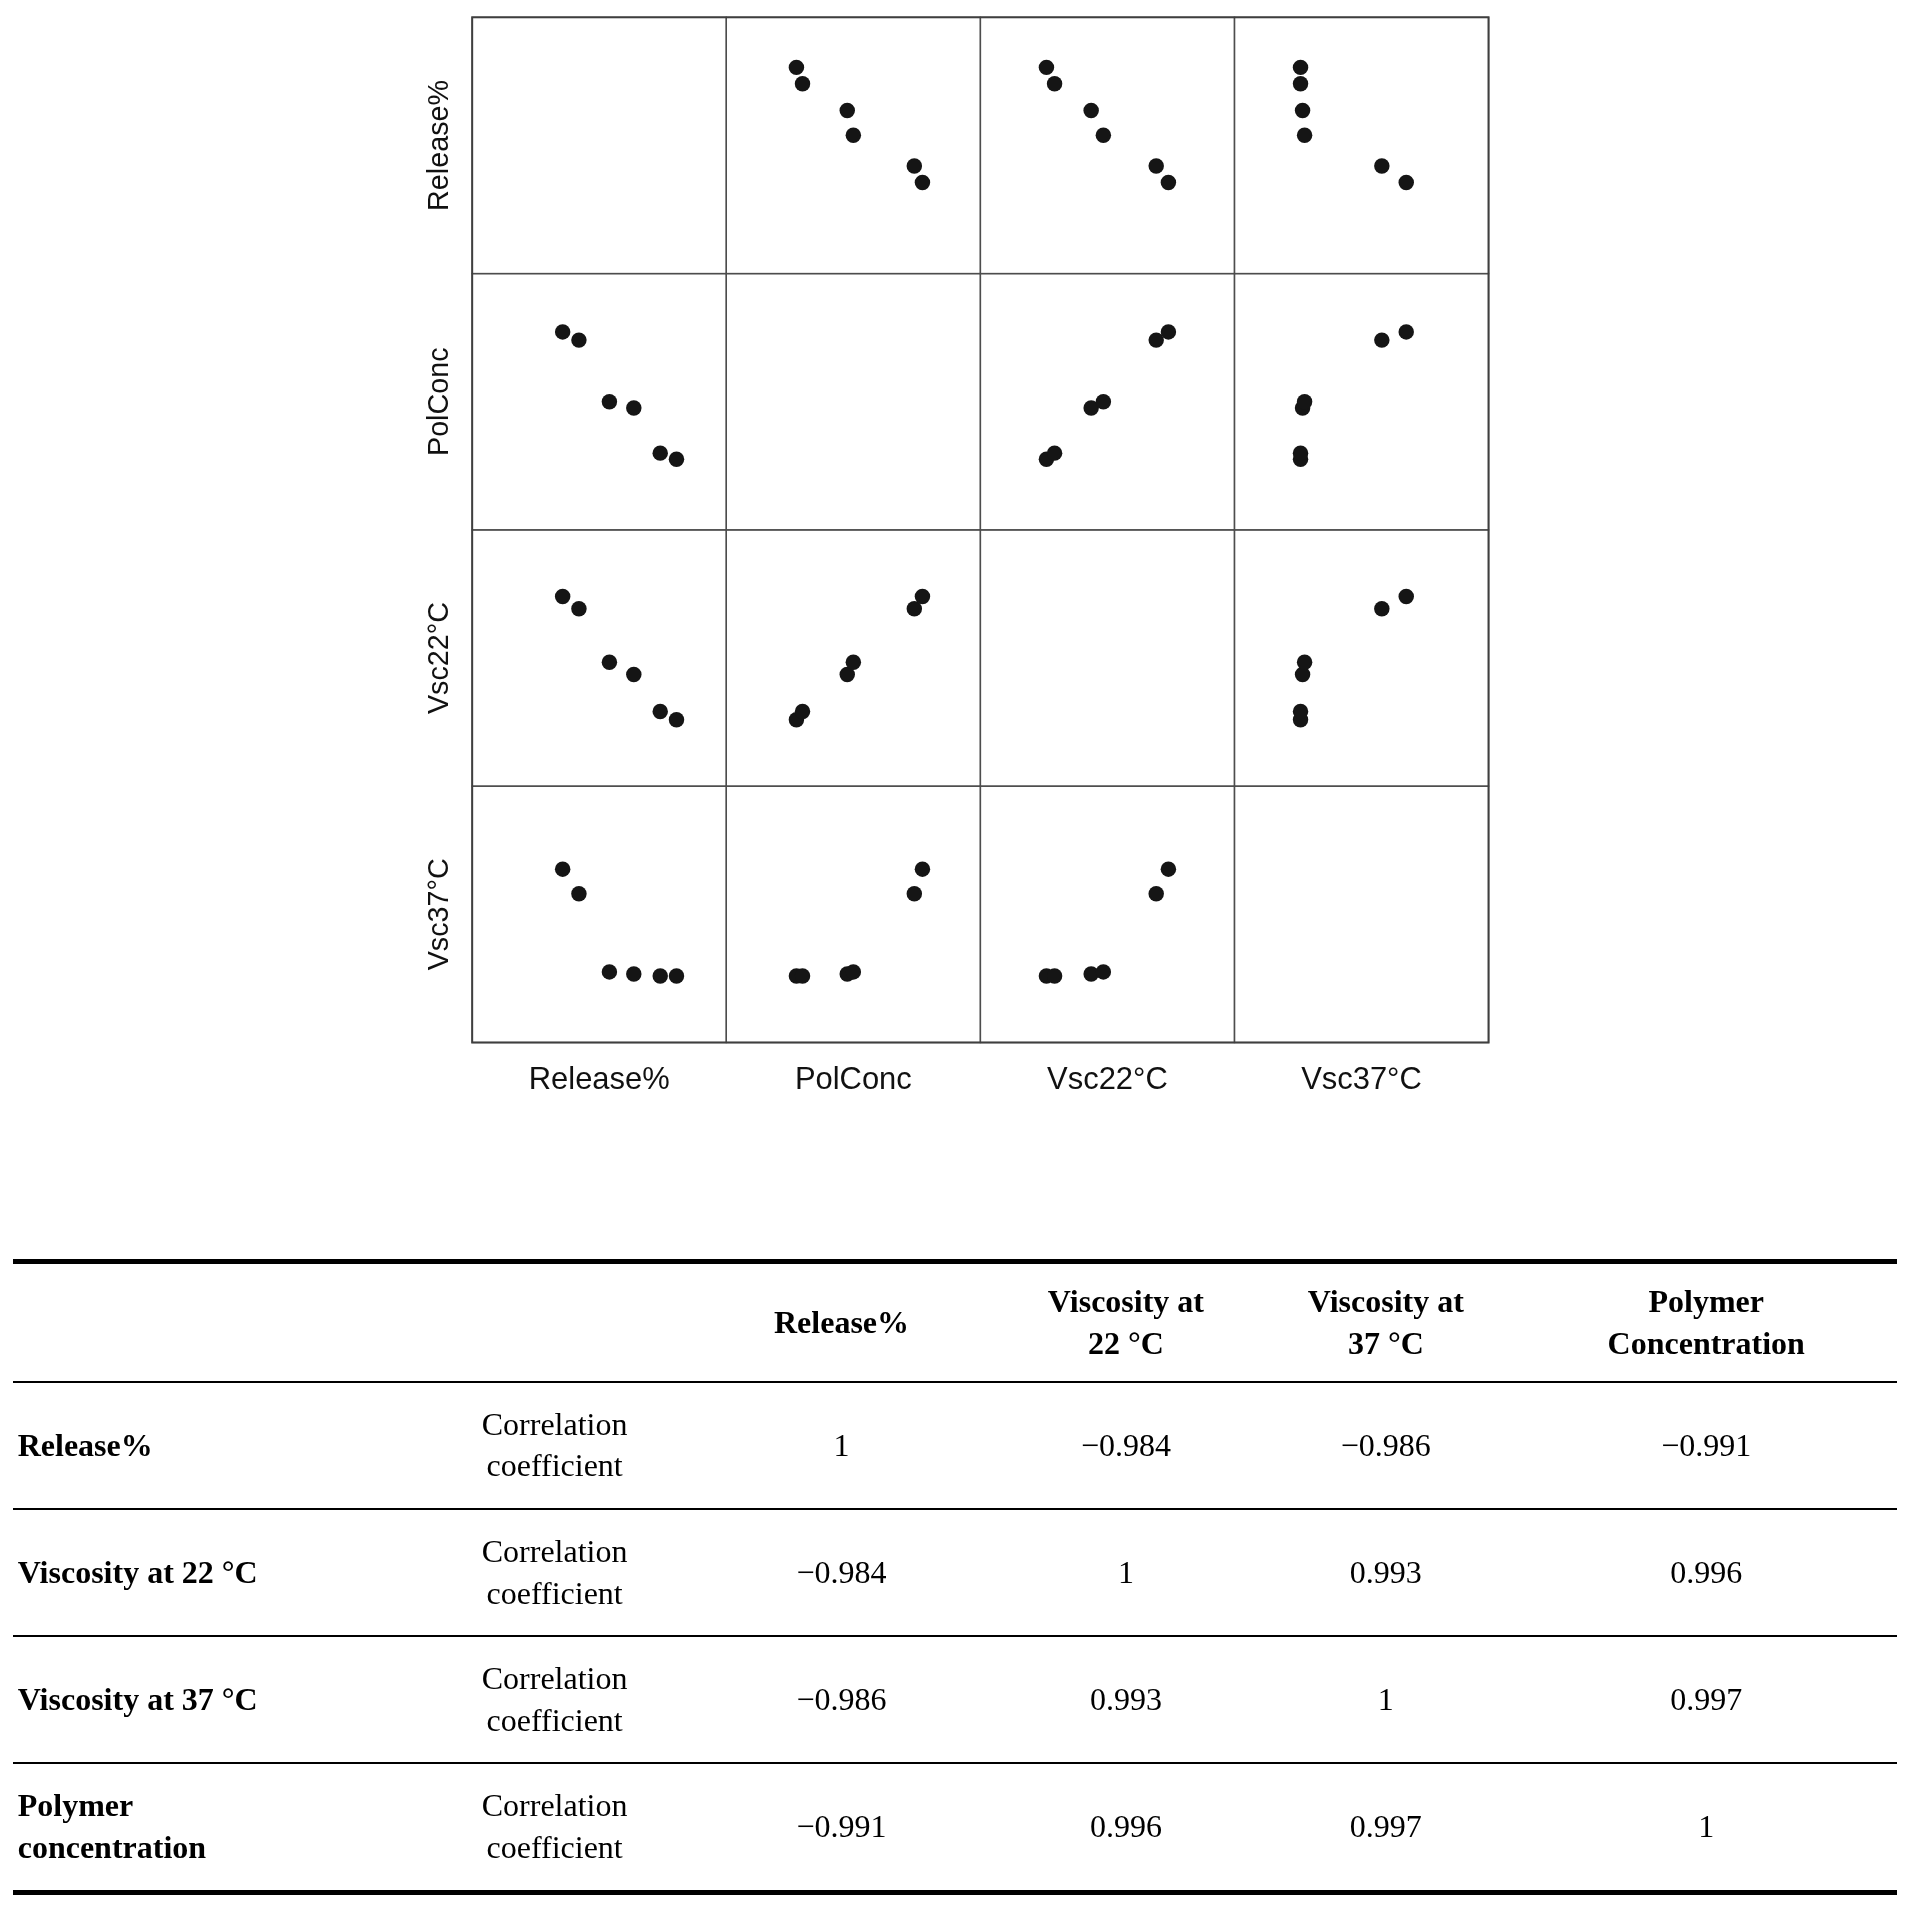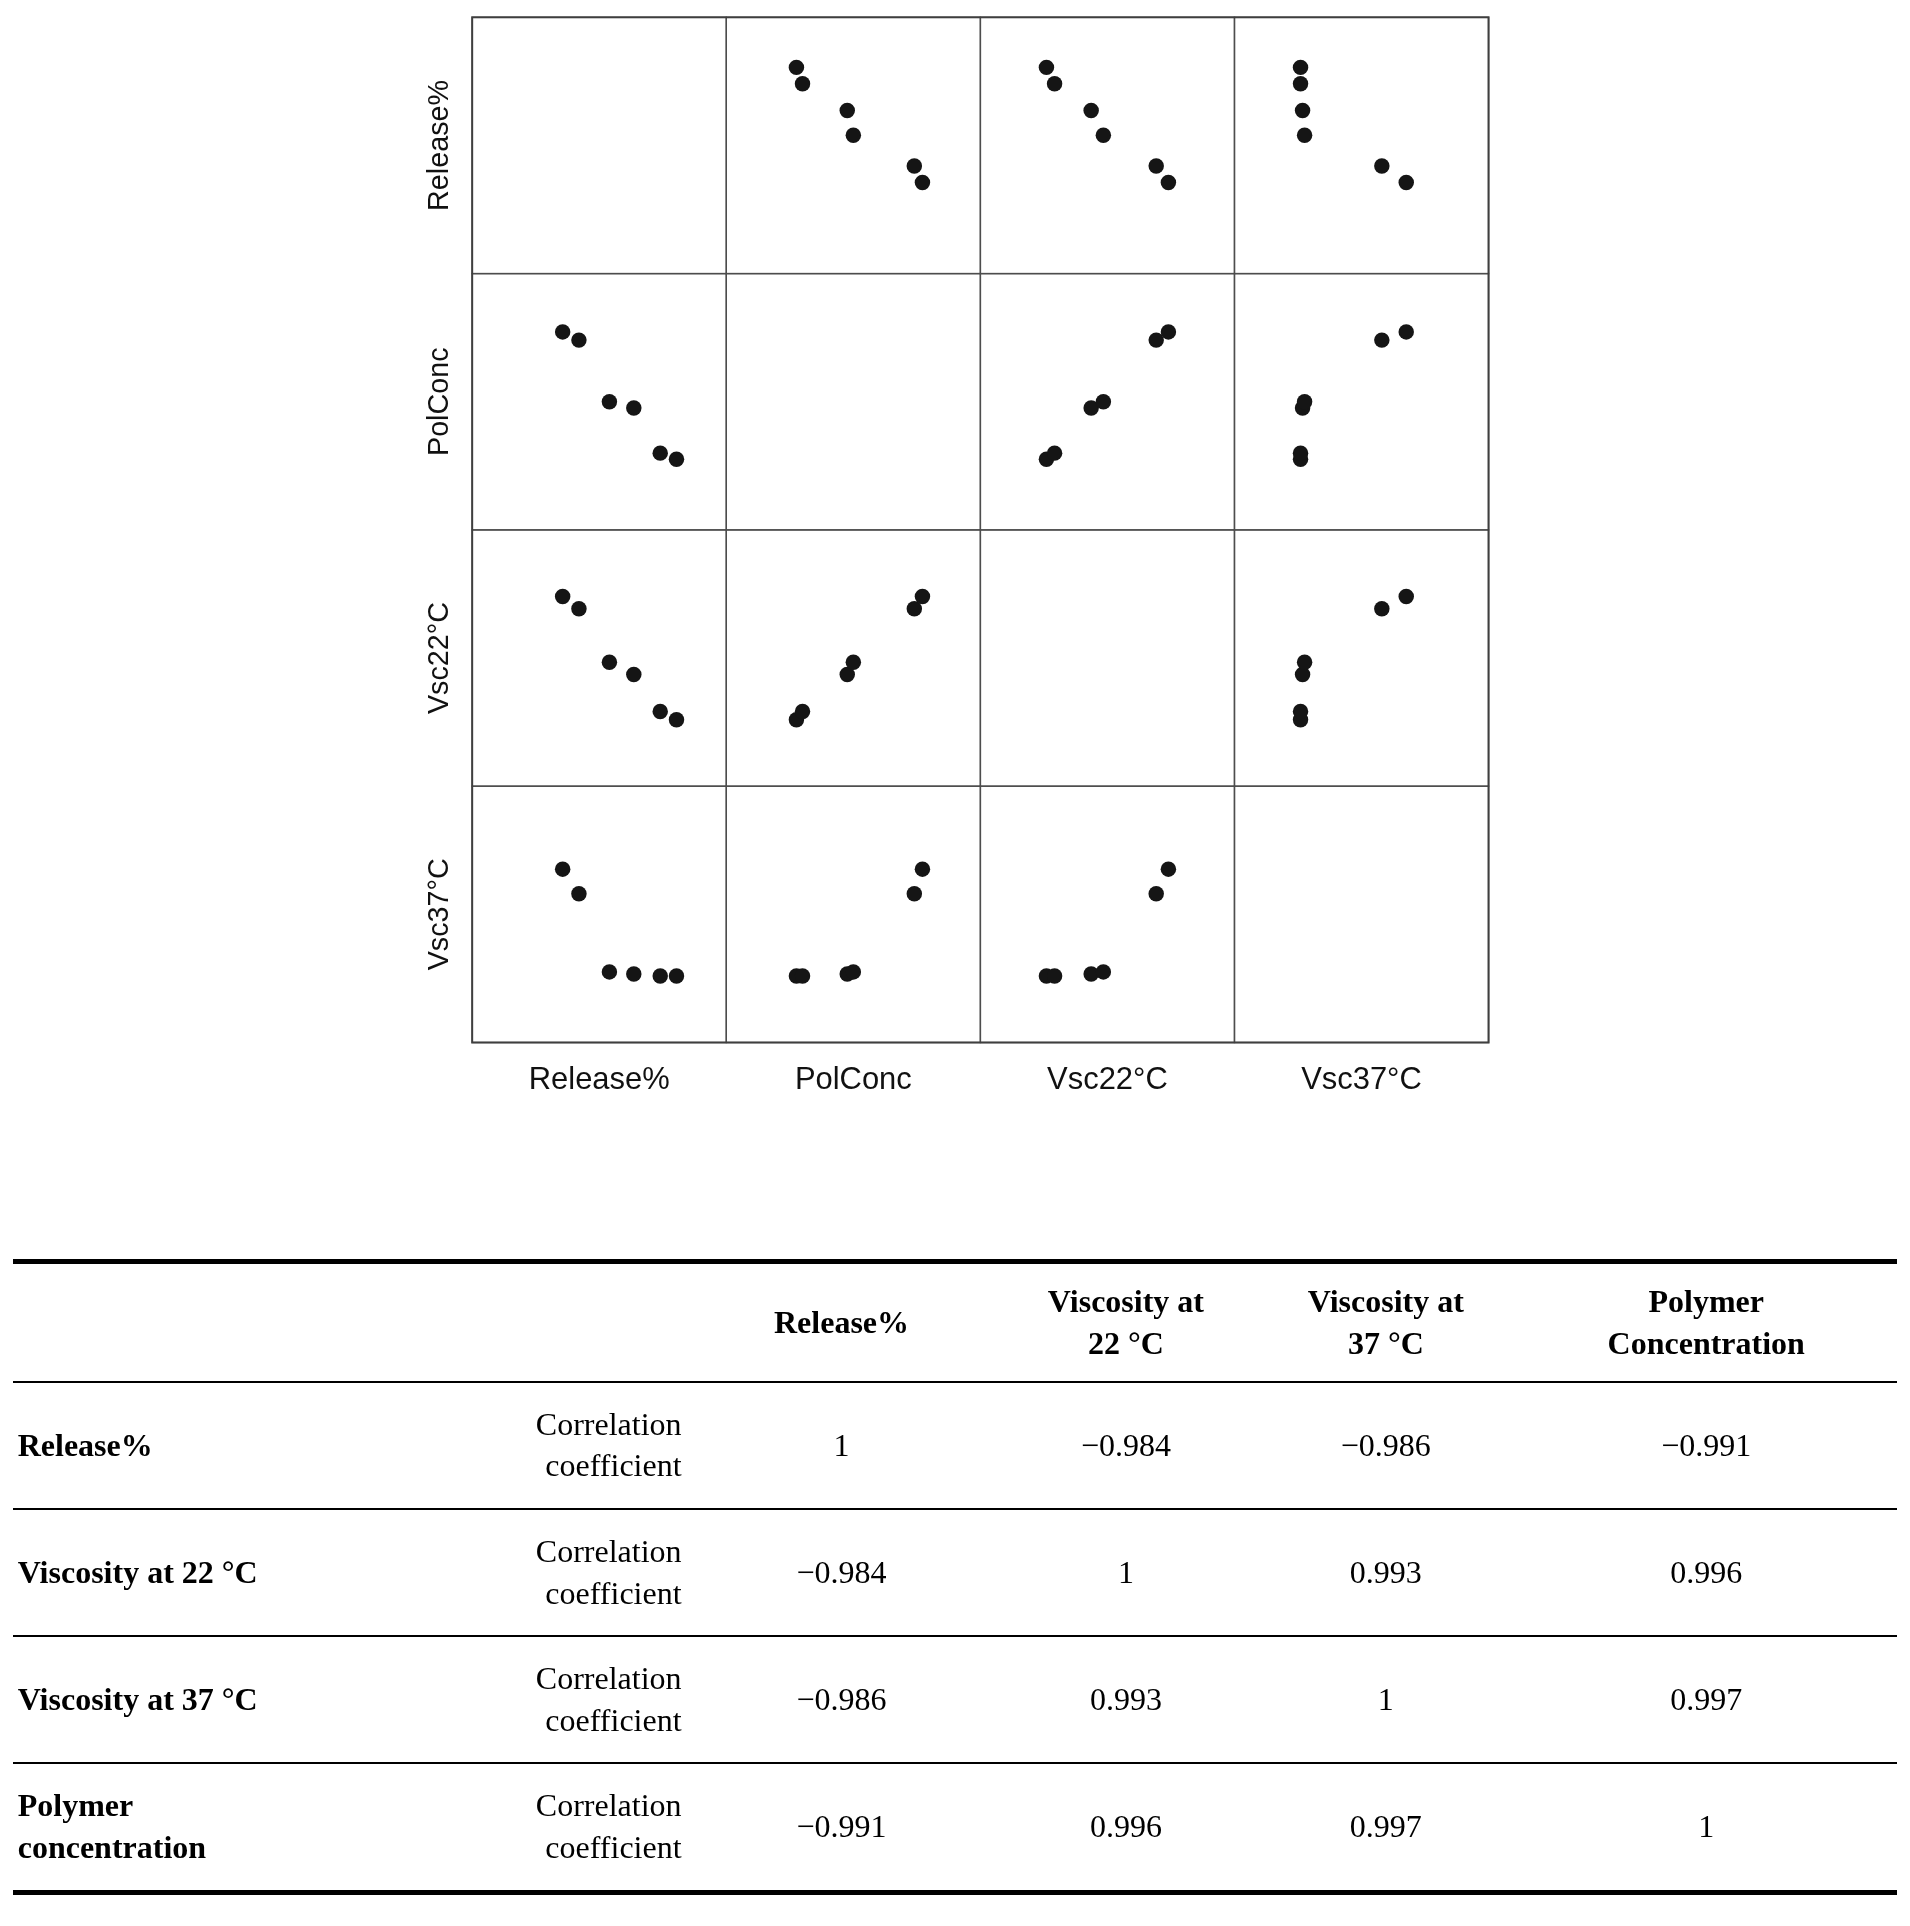--- a/index.html
+++ b/index.html
@@ -42,21 +42,21 @@
     text-align:center;
     padding:16.6px 5.5px;
   }
   table.corr tbody th.rowlabel{
     font-weight:bold;
     text-align:left;
     padding:21px 5.5px 21px 4.4px;
   }
   table.corr tbody td.measure{
     font-weight:normal;
-    text-align:right;
+    text-align:center;
     padding:21px 5.5px;
   }
   table.corr tbody td.val{
     font-weight:normal;
     text-align:center;
     padding:21px 5.5px;
   }
   .preline{white-space:pre-line;}
 </style>
 </head>

